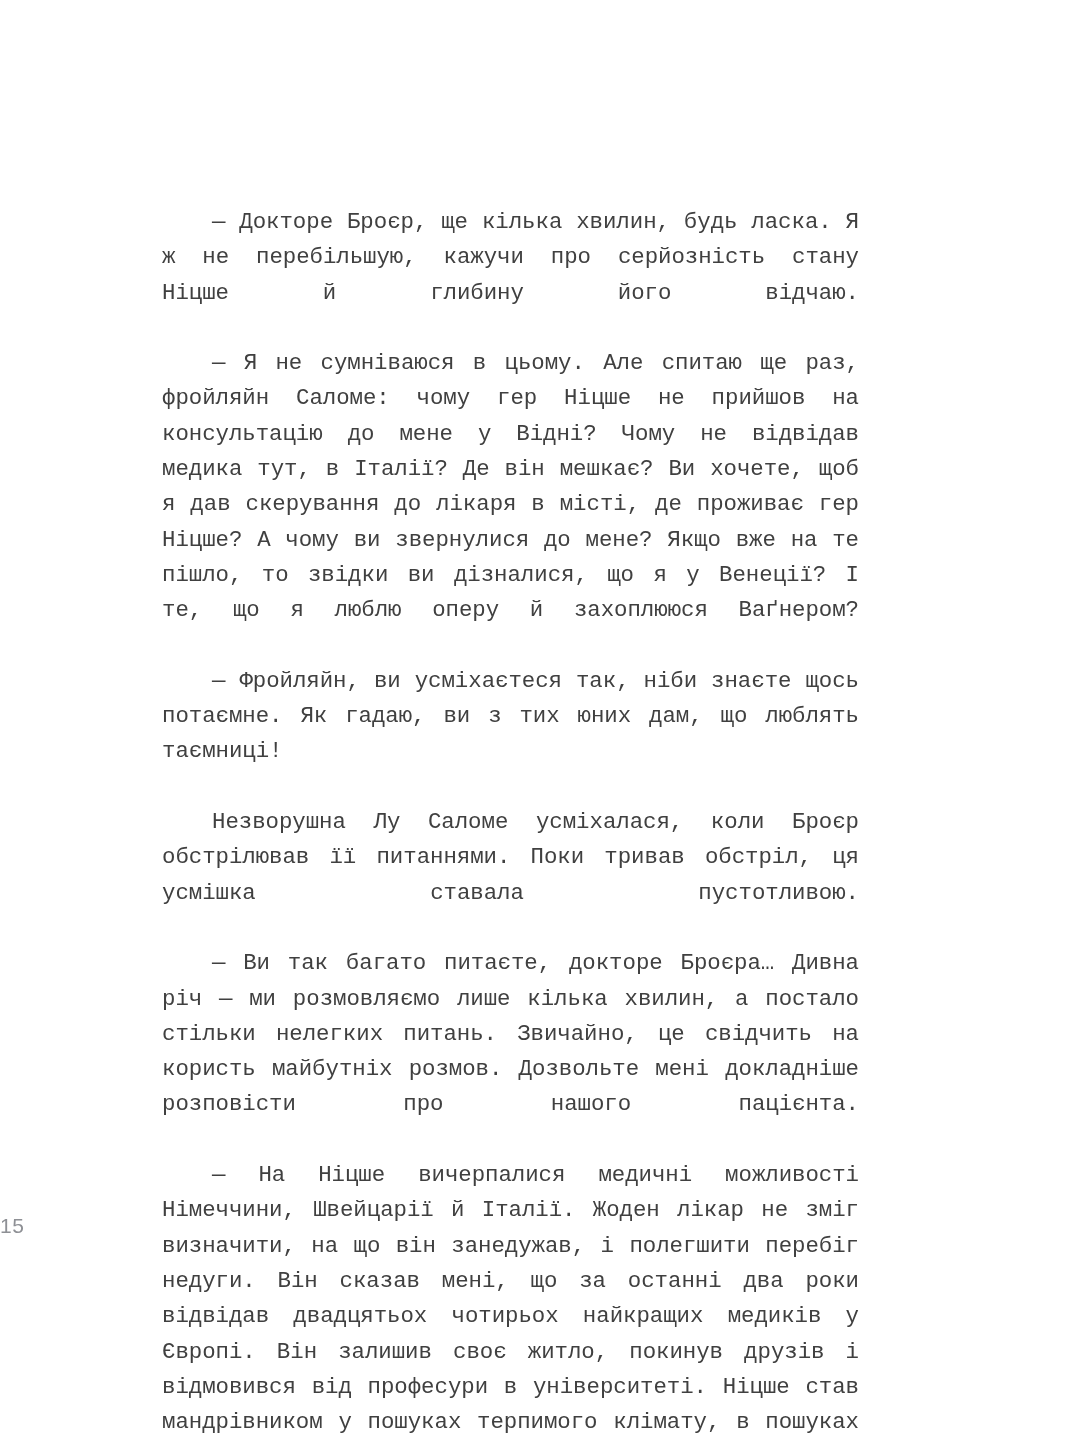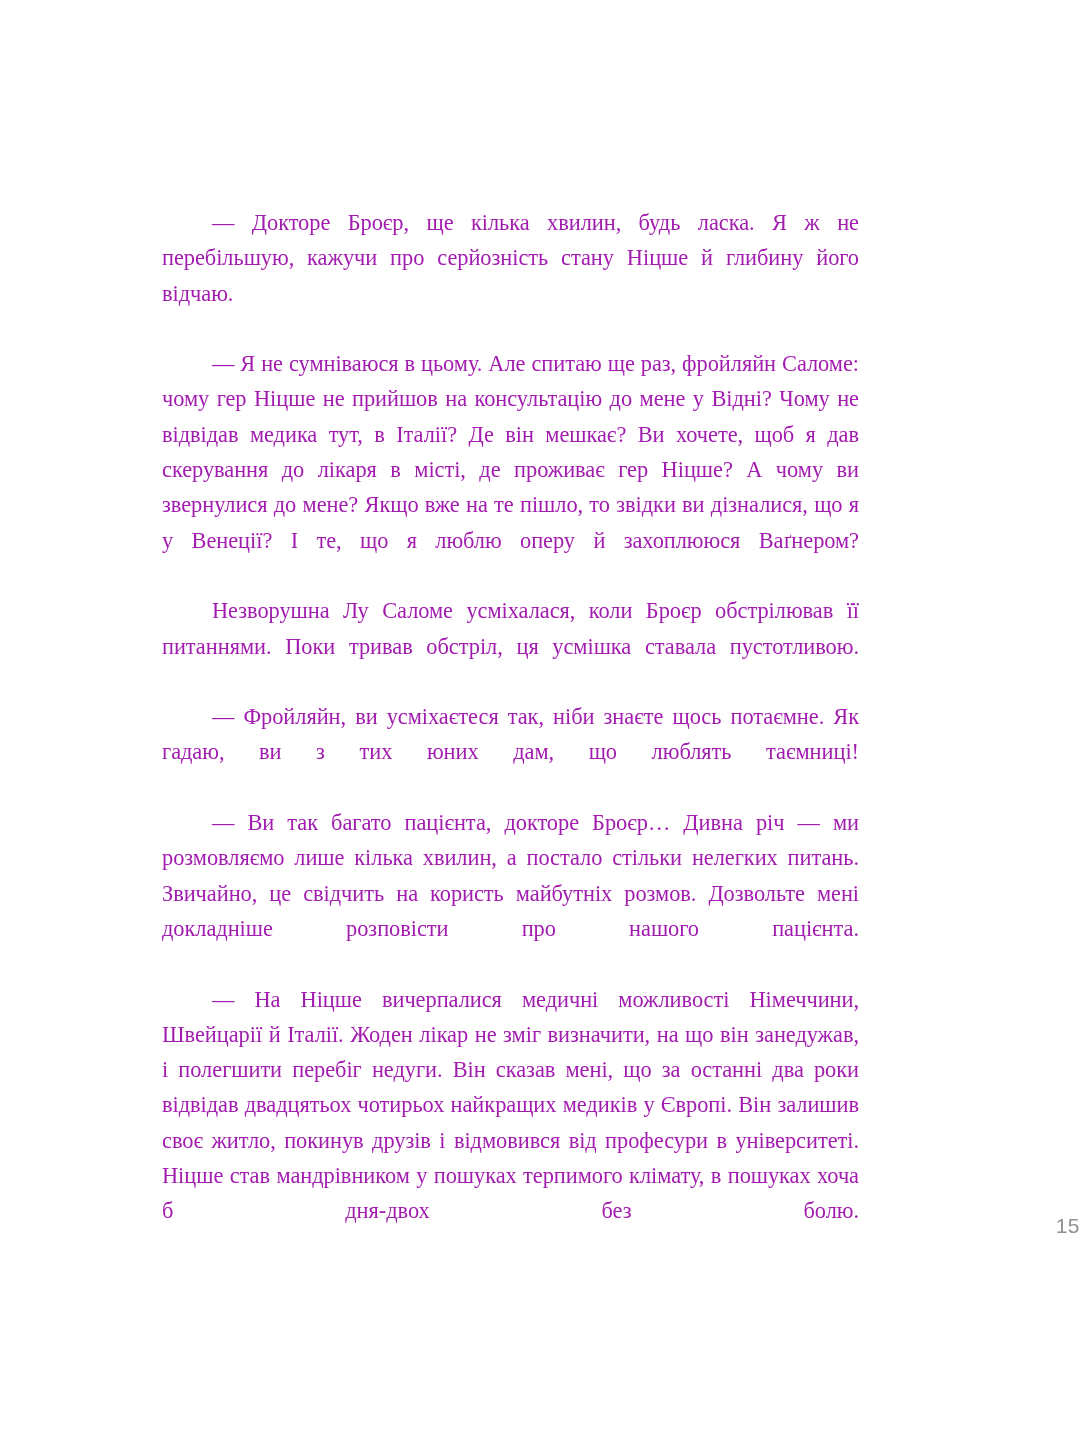--- a/index.html
+++ b/index.html
@@ -18,24 +18,24 @@
   }
   .text-block {
     position: absolute;
     left: 162px;
     top: 205px;
     width: 697px;
   }
   .para {
     margin: 0;
     padding: 0;
-    font-family: Liberation Serif, serif;
+    font-family: Liberation Mono, monospace;
     font-size: 22.4px;
     line-height: 35.3px;
-    color: #a21caf;
+    color: #404040;
     text-align: justify;
     text-justify: inter-word;
     text-indent: 50px;
     -webkit-font-smoothing: antialiased;
     letter-spacing: -0.05px;
     word-spacing: 0.2px;
     hyphens: manual;
   }
   .para:last-of-type {
     text-align: justify;
@@ -44,37 +44,37 @@
   .para::after {
     content: "";
     display: inline-block;
     width: 100%;
   }
   .page-number {
     position: absolute;
     left: 0;
     right: 0;
     top: 1214px;
-    text-align: right;
+    text-align: left;
     font-family: "Liberation Sans", "DejaVu Sans", sans-serif;
     font-size: 21px;
     color: #8e9095;
     letter-spacing: 0.5px;
   }
 </style>
 </head>
 <body>
 
 <div class="page">
 
   <div class="text-block">
     <p class="para">— Докторе Броєр, ще кілька хвилин, будь ласка. Я ж не перебільшую, кажучи про серйозність стану Ніцше й глибину його відчаю.</p>
     <p class="para">— Я не сумніваюся в цьому. Але спитаю ще раз, фройляйн Саломе: чому гер Ніцше не прийшов на консультацію до мене у Відні? Чому не відвідав медика тут, в Італії? Де він мешкає? Ви хочете, щоб я дав скерування до лікаря в місті, де проживає гер Ніцше? А чому ви звернулися до мене? Якщо вже на те пішло, то звідки ви дізналися, що я у Венеції? І те, що я люблю оперу й захоплююся Ваґнером?</p>
+    <p class="para">— Фройляйн, ви усміхаєтеся так, ніби знаєте щось потаємне. Як гадаю, ви з тих юних дам, що люблять таємниці!</p>
     <p class="para">Незворушна Лу Саломе усміхалася, коли Броєр обстрілював її питаннями. Поки тривав обстріл, ця усмішка ставала пустотливою.</p>
-    <p class="para">— Фройляйн, ви усміхаєтеся так, ніби знаєте щось потаємне. Як гадаю, ви з тих юних дам, що люблять таємниці!</p>
-    <p class="para">— Ви так багато пацієнта, докторе Броєр… Дивна річ — ми розмовляємо лише кілька хвилин, а постало стільки нелегких питань. Звичайно, це свідчить на користь майбутніх розмов. Дозвольте мені докладніше розповісти про нашого пацієнта.</p>
+    <p class="para">— Ви так багато питаєте, докторе Броєра… Дивна річ — ми розмовляємо лише кілька хвилин, а постало стільки нелегких питань. Звичайно, це свідчить на користь майбутніх розмов. Дозвольте мені докладніше розповісти про нашого пацієнта.</p>
     <p class="para">— На Ніцше вичерпалися медичні можливості Німеччини, Швейцарії й Італії. Жоден лікар не зміг визначити, на що він занедужав, і полегшити перебіг недуги. Він сказав мені, що за останні два роки відвідав двадцятьох чотирьох найкращих медиків у Європі. Він залишив своє житло, покинув друзів і відмовився від професури в університеті. Ніцше став мандрівником у пошуках терпимого клімату, в пошуках хоча б дня-двох без болю.</p>
 
   </div>
 
   <div class="page-number">15</div>
 
 </div>
 
 </body></html>

